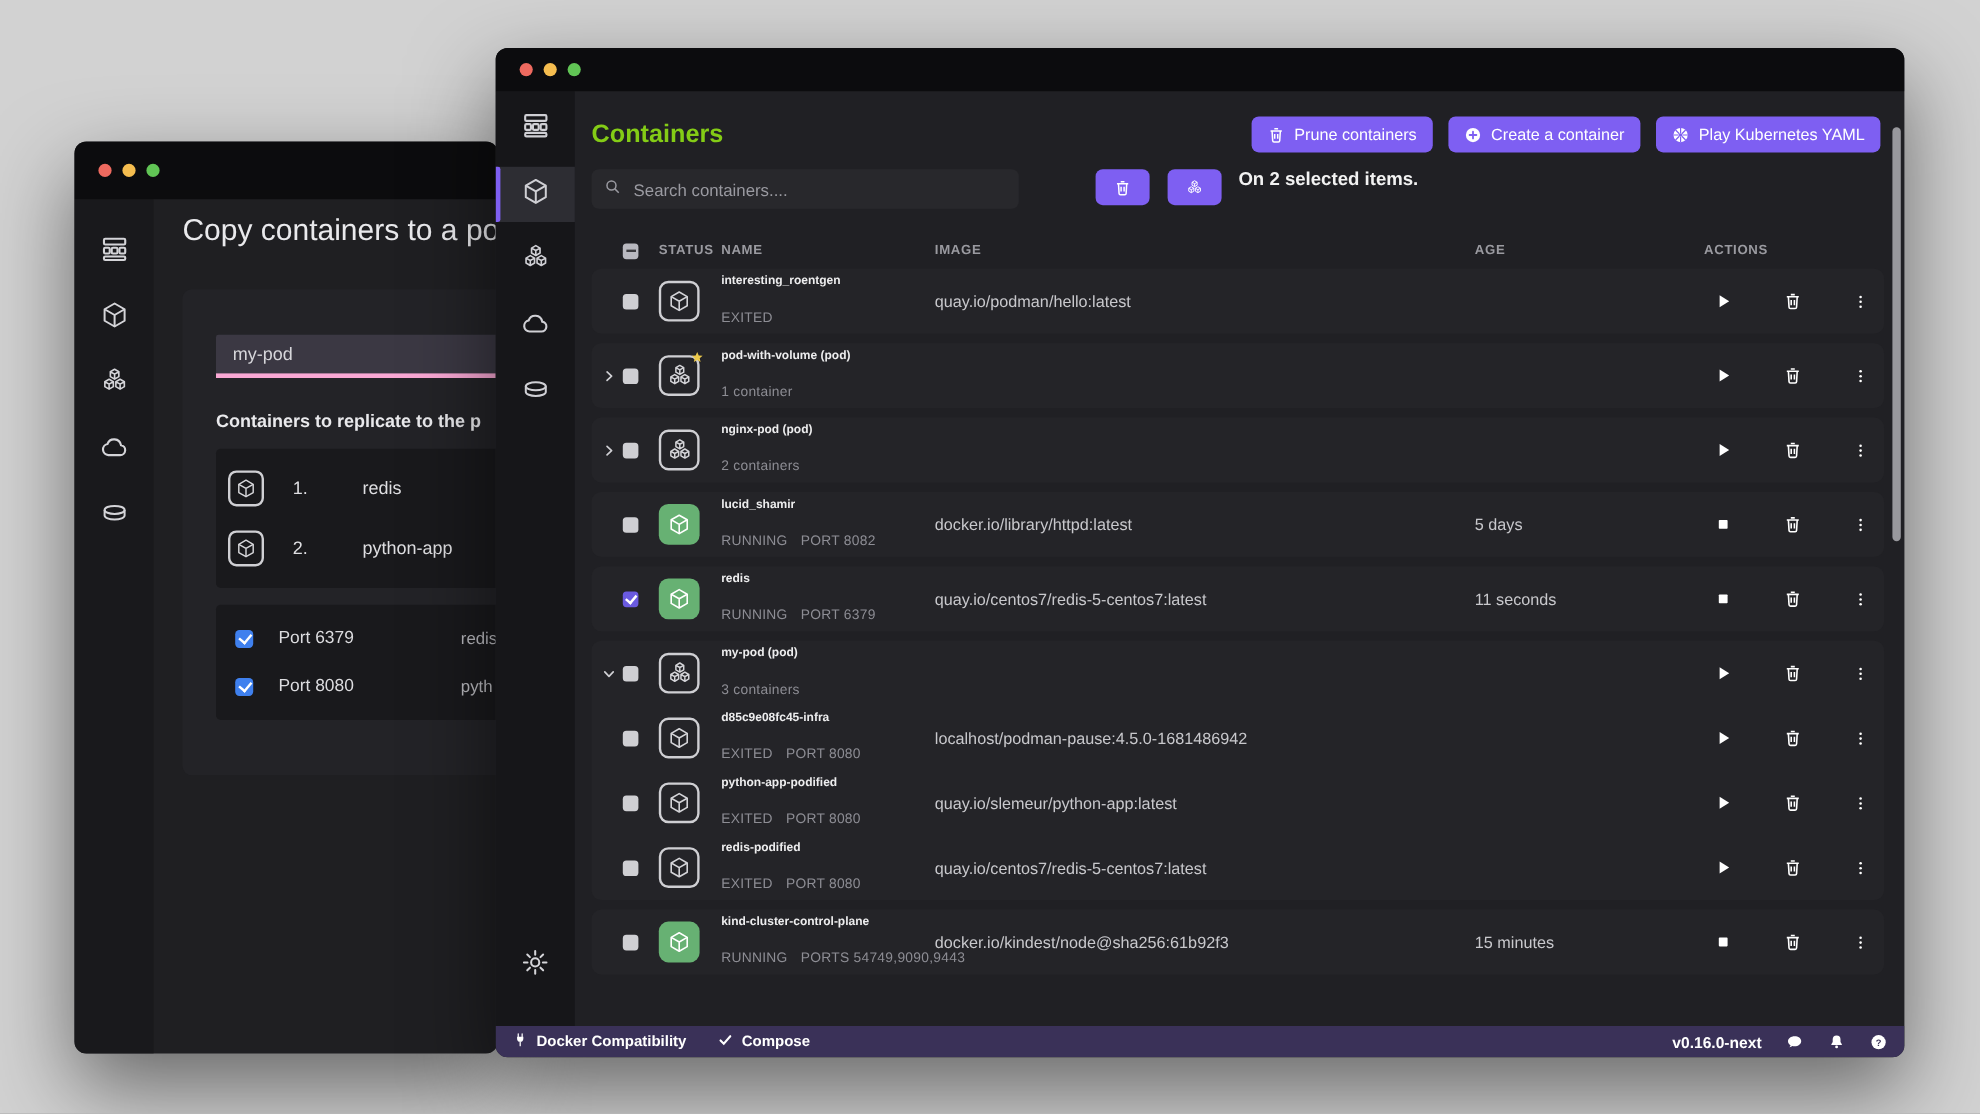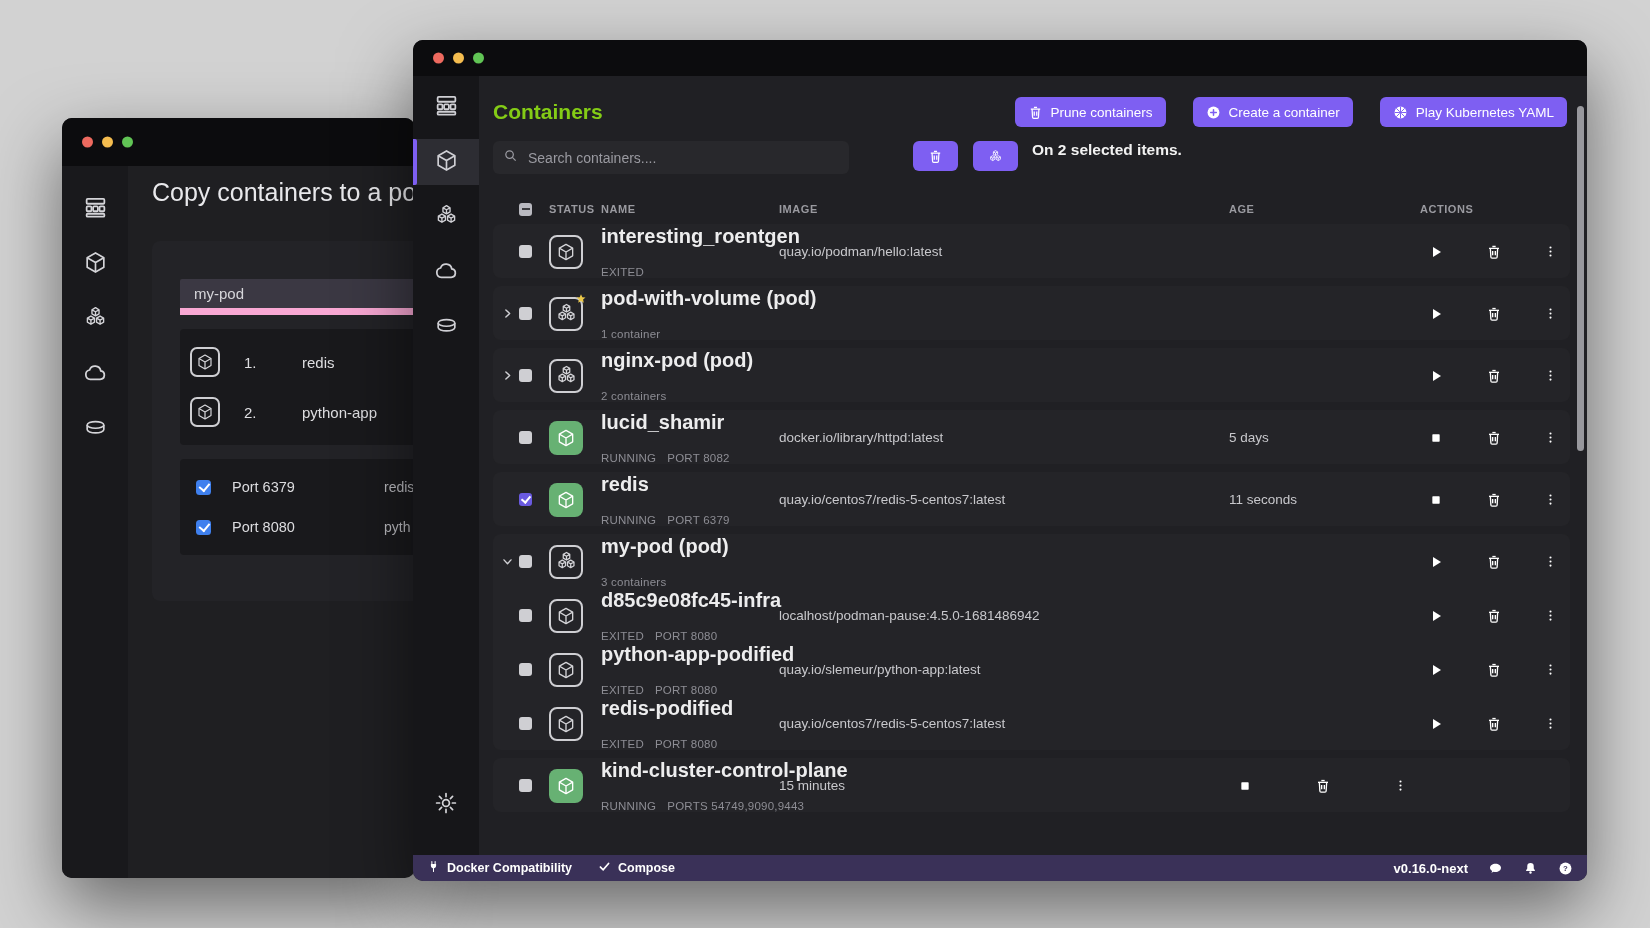--- a/index.html
+++ b/index.html
@@ -20,21 +20,21 @@
            padding-top:18px;flex-shrink:0;}
   .sidenav .nico{width:46px;height:46px;display:flex;align-items:center;justify-content:center;
                  color:#d4d4d8;margin-bottom:9px;}
   .nico svg{width:25px;height:25px;}
   .bgwin-content{flex:1;padding:12px 0 0 24px;overflow:hidden;}
   .bg-title{font-size:25px;font-weight:400;color:#e9e9ec;white-space:nowrap;}
   .bg-card{margin-top:34px;width:400px;background:#232327;border-radius:8px;
            padding:26px 0 46px 28px;}
   .bg-label{font-size:15px;font-weight:700;color:#e9e9ec;white-space:nowrap;}
   .bg-input{display:block;margin-top:12px;width:350px;height:36px;background:#3b3843;border:none;
-            border-bottom:7px solid #f9a8d4;color:#d6d6da;font-size:15px;padding:0 0 0 14px;
+            border-bottom:4px solid #f9a8d4;color:#d6d6da;font-size:15px;padding:0 0 0 14px;
             border-radius:2px 2px 0 0;font-family:"Liberation Sans",sans-serif;outline:none;}
   .bg-panel{background:#19191c;width:372px;margin-top:14px;padding:8px 0;border-radius:4px;}
   .bg-item{display:grid;grid-template-columns:54px 58px 1fr;align-items:center;height:50px;padding-left:10px;}
   .bg-badge{width:30px;height:30px;border:2px solid #cfcfd3;border-radius:7px;display:grid;
             place-items:center;color:#d6d6da;}
   .bg-badge svg{width:18px;height:18px;}
   .bg-index,.bg-cname{font-size:15px;color:#dedee1;}
   .bg-gap{margin-top:28px;}
   .bg-port{display:grid;grid-template-columns:36px 152px 1fr;align-items:center;height:40px;padding-left:16px;}
   .port-label{font-size:14.5px;color:#dcdcdf;}
@@ -61,21 +61,21 @@
   .nav-item svg{width:25px;height:25px;}
   .nav-item.active{background:#2d2d33;}
   .nav-item.active::before{content:'';position:absolute;left:0;top:0;bottom:0;width:4px;
       background:#7e5ff2;border-radius:0 2px 2px 0;}
   .nav-bottom{margin-top:auto;margin-bottom:36px;display:flex;justify-content:center;color:#d4d4d8;}
   .nav-bottom svg{width:24px;height:24px;}
   .fg-content{flex:1;position:relative;overflow:hidden;}
 
   .page-header{display:flex;align-items:center;padding:21px 20px 0 14px;}
   .page-title{font-size:21px;font-weight:700;color:#84cc16;}
-  .hbtns{margin-left:auto;display:flex;gap:27px;}
+  .hbtns{margin-left:auto;display:flex;gap:13px;}
   .pbtn{background:#7e5ff2;color:#fff;border:none;border-radius:6px;height:30px;display:inline-flex;
         align-items:center;gap:8px;padding:0 13px;font-size:13.5px;font-weight:500;
         font-family:"Liberation Sans",sans-serif;cursor:pointer;white-space:nowrap;}
   .pbtn .bic{display:flex;}
   .pbtn .bic svg{width:15px;height:15px;}
   .pbtn.sq{padding:0 15px;}
 
   .toolbar2{display:flex;align-items:flex-start;margin-top:14px;padding-left:14px;height:33px;}
   .search{width:356px;height:33px;background:#28282c;border-radius:6px;display:flex;align-items:center;
           padding:0 10px;gap:8px;color:#9a9aa1;}
@@ -100,21 +100,21 @@
   .chev svg{width:13px;height:13px;}
   .badge{width:34px;height:34px;border-radius:8px;display:grid;place-items:center;color:#d4d4d8;
          position:relative;}
   .badge.outline{border:2px solid #cfcfd3;}
   .badge.running{background:#67b173;color:#fff;}
   .badge svg{width:20px;height:20px;}
   .badge.pod svg{width:23px;height:23px;}
   .badge .star{position:absolute;top:-6px;right:-6px;display:flex;}
   .badge .star svg{width:12px;height:12px;}
   .namecell{line-height:1.2;min-width:0;}
-  .rname{font-size:20px;font-weight:700;color:#ededee;white-space:nowrap;}
+  .rname{font-size:10px;font-weight:700;color:#ededee;white-space:nowrap;}
   .rsub{font-size:11.5px;color:#8d8d94;margin-top:18px;display:flex;gap:11px;letter-spacing:.02em;white-space:nowrap;}
   .imgcell,.agecell{font-size:13.5px;color:#c8c8cc;white-space:nowrap;overflow:hidden;}
   .acts{display:flex;align-items:center;justify-content:space-between;padding:0 12px 0 8px;color:#fff;}
   .abtn{display:flex;cursor:pointer;}
   .abtn svg{width:16px;height:16px;}
   .abtn.kb svg{width:15px;height:15px;}
 
   .scrollbar{position:absolute;right:3px;top:30px;width:7px;height:345px;background:#98989d;
              border-radius:4px;}
 
@@ -173,20 +173,21 @@
             <svg viewBox="0 0 24 24" fill="none" stroke="currentColor" stroke-width="1.6">
               <ellipse cx="12" cy="9.5" rx="8" ry="3.2"></ellipse>
               <path d="M4 9.5v4.5c0 1.8 3.6 3.2 8 3.2s8-1.4 8-3.2V9.5"></path>
             </svg>
           </span>
       </div>
       <div class="bgwin-content">
         <div class="bg-title">Copy containers to a pod</div>
         <div class="bg-card">
           <input class="bg-input" readonly="" value="my-pod" style="">
+          <div class="bg-label bg-gap">Containers to replicate to the p</div>
           <div class="bg-panel" id="replicate-list">
               <div class="bg-item">
                 <span class="bg-badge">
                   <svg viewBox="0 0 24 24" fill="none" stroke="currentColor" stroke-width="1.6" stroke-linejoin="round">
                     <path d="M12 2.8l8 4.6v9.2l-8 4.6-8-4.6V7.4z"></path>
                     <path d="M12 12l8-4.6M12 12L4 7.4M12 12v9.2"></path>
                   </svg>
                 </span>
                 <span class="bg-index">1.</span>
                 <span class="bg-cname">redis</span>
@@ -758,20 +759,21 @@
                     <path d="M12 12l8-4.6M12 12L4 7.4M12 12v9.2"></path>
                   </svg>
                 </span>
                 <div class="namecell">
        <div class="rname">kind-cluster-control-plane</div>
        <div class="rsub">
                     <span>RUNNING</span>
                     <span>PORTS 54749,9090,9443</span>
                   </div>
      </div>
+                <div class="imgcell">docker.io/kindest/node@sha256:61b92f3</div>
                 <div class="agecell">15 minutes</div>
                 <div class="acts">
        <span class="abtn">
                     <svg viewBox="0 0 24 24">
                       <rect x="6.5" y="6.5" width="11" height="11" rx="1" fill="currentColor"></rect>
                     </svg>
                   </span>
        <span class="abtn">
                     <svg viewBox="0 0 24 24" fill="none" stroke="currentColor" stroke-width="2">
                       <path d="M4.5 6.5h15"></path>

